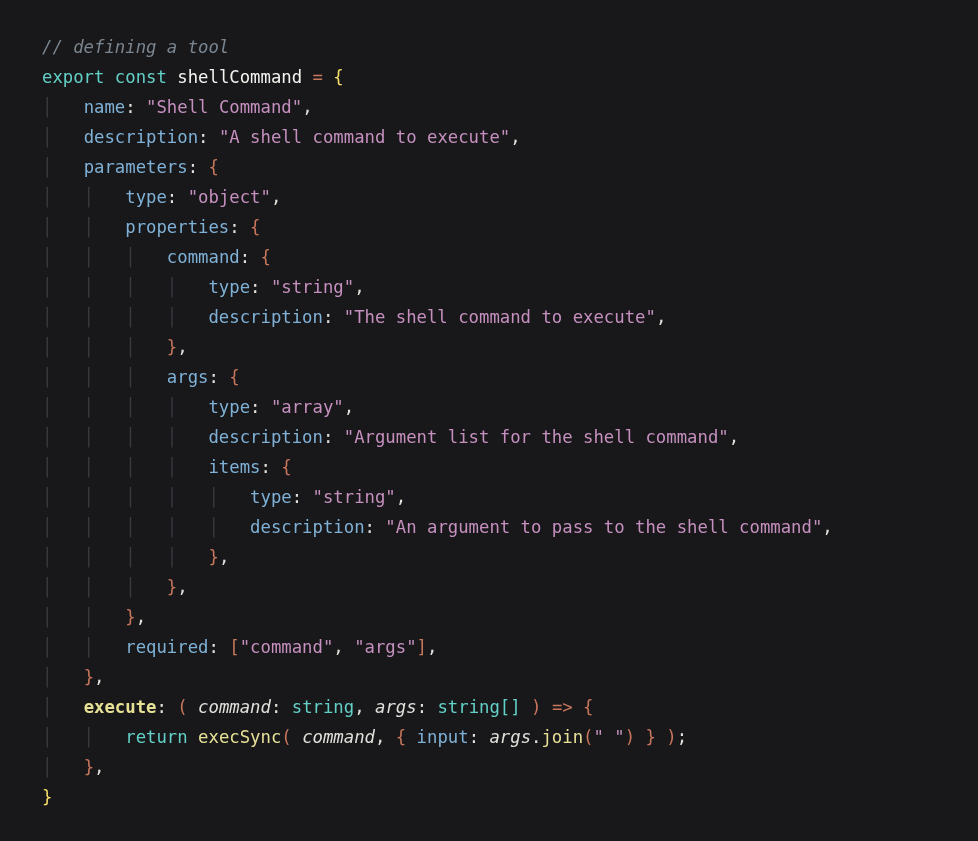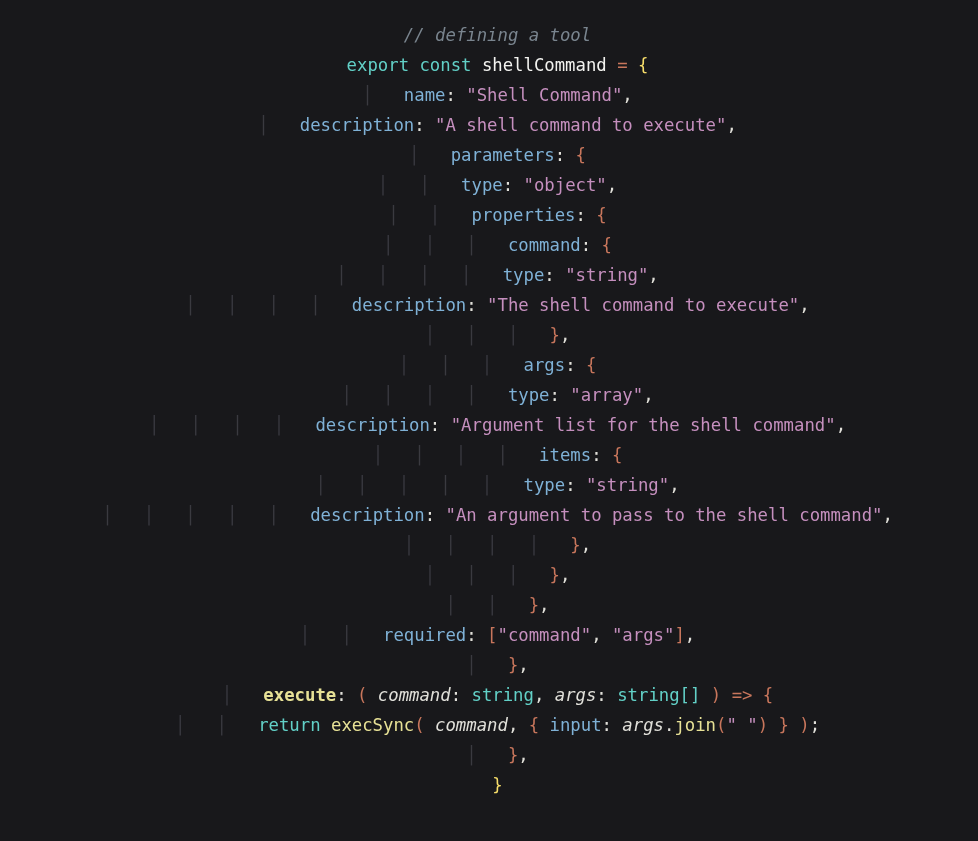--- a/index.html
+++ b/index.html
@@ -8,24 +8,23 @@
     background: #18181b;
     font-family: 'Menlo', 'Consolas', 'Monaco', monospace;
     font-size: 17.3px;
     line-height: 30px;
     color: #ddd;
     width: 978px;
     height: 841px;
     overflow: hidden;
   }
   pre {
-    margin: 0;
+    margin: 12px;
     padding: 20px 13px 0 30px;
     white-space: pre;
-    text-align: center;
   }
   code { font-family: inherit; }
   .cm { color:#7a858f; font-style: italic; }   
   .kw { color:#62d0c7; }   
   .id { color:#f3f3f0; }   
   .op { color:#c8765c; }   
   .br { color:#f6dd6a; }   
   .pk { color:#7fb1d6; }   
   .str{ color:#c58fbe; }   
   .fn { color:#e7e196; font-weight:600; } 

